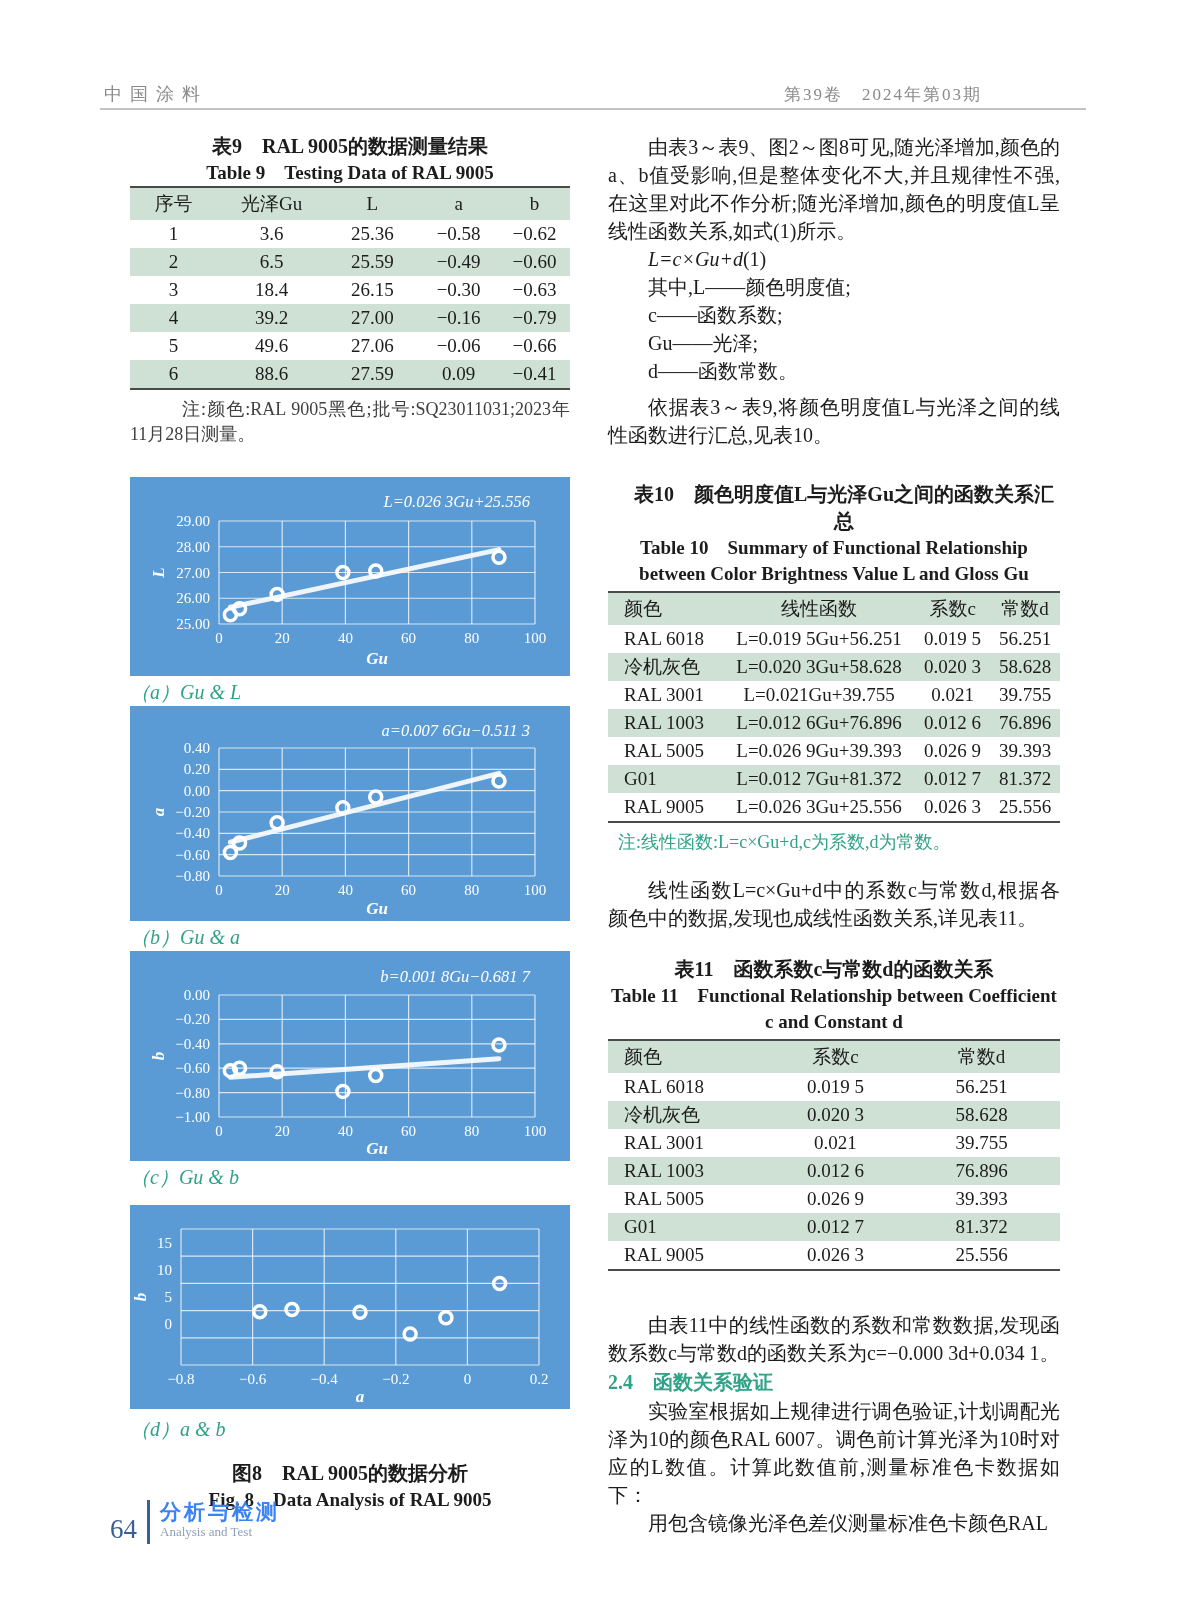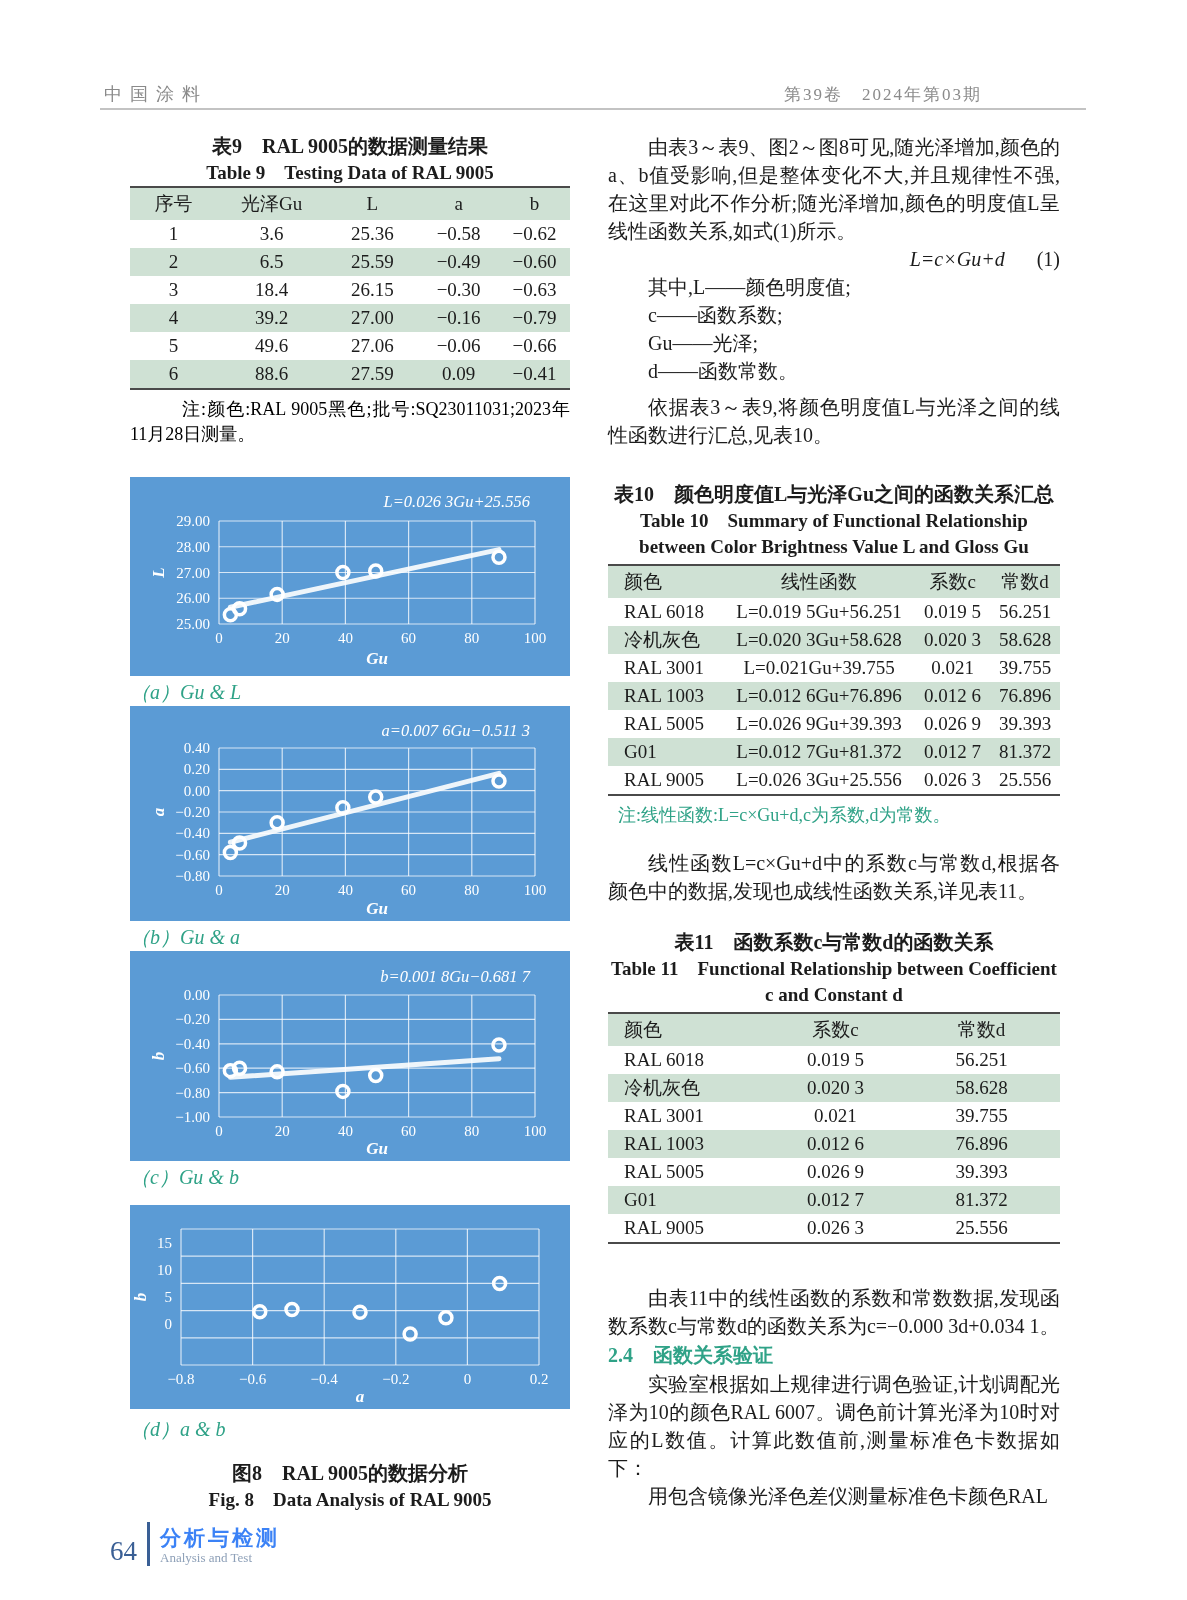--- a/index.html
+++ b/index.html
@@ -15,36 +15,36 @@
   
   .tbl-title-cn{text-align:center;font-weight:bold;font-size:20px;line-height:27px;}
   .tbl-title-en{text-align:center;font-weight:bold;font-size:19px;line-height:26px;}
   table.data{width:100%;border-collapse:collapse;font-size:19px;
              border-top:2px solid #4a4a4a;border-bottom:2px solid #4a4a4a;}
   table.data th{background:#cfe1d4;font-weight:normal;height:30px;text-align:center;}
   table.data td{height:28px;text-align:center;padding:0 2px;}
   table.data tr.alt{background:#cfe1d4;}
   table.t10 td:first-child,table.t10 th:first-child,
   table.t11 td:first-child,table.t11 th:first-child{text-align:left;padding-left:16px;}
-  .note{color:#000000;font-size:18px;line-height:25px;margin-top:7px;text-indent:52px;text-align:justify;}
+  .note{color:#404040;font-size:18px;line-height:25px;margin-top:7px;text-indent:52px;text-align:justify;}
   .note10{color:#2fa287;font-size:18px;line-height:24px;margin-top:7px;text-indent:10px;}
   
   .chart-box{background:#5b9bd5;width:440px;}
   .chart-cap{text-align:left;color:#2fa287;font-size:20px;font-style:italic;line-height:24px;margin-top:4px;}
   .fig-cap-cn{text-align:center;font-weight:bold;font-size:20px;line-height:28px;margin-top:18px;}
   .fig-cap-en{text-align:center;font-weight:bold;font-size:19px;line-height:26px;}
   
   .para{text-indent:2em;margin:0;}
-  .formula-row{display:flex;justify-content:flex-end;padding-left:2em;gap:32px;}
+  .formula-row{display:flex;justify-content:flex-start;padding-left:2em;}
   .formula{font-style:italic;}
   .def-line{padding-left:2em;}
   .sec-head{color:#2fa287;font-weight:bold;line-height:30px;}
   .sec-head .num{margin-right:20px;}
   
-  .footer{position:absolute;left:110px;top:1500px;display:flex;align-items:flex-end;margin-top:22px;}
+  .footer{position:absolute;left:110px;top:1500px;display:flex;align-items:flex-start;}
   .foot-page{font-size:27px;color:#3a5f95;margin-right:10px;align-self:flex-end;line-height:30px;}
   .foot-bar{width:3px;height:44px;background:#3a5f95;margin-right:10px;}
   .foot-cn{font-size:21px;font-weight:bold;color:#3b82f6;letter-spacing:3px;line-height:24px;}
   .foot-en{font-size:13px;color:#8ea0b8;line-height:16px;}
 </style>
 </head>
 <body>
 
 <div class="page">
 
@@ -271,21 +271,21 @@
       <span>(1)</span>
     </div>
     <div id="defs">
         <div class="def-line">其中,L——颜色明度值;</div>
         <div class="def-line">c——函数系数;</div>
         <div class="def-line">Gu——光泽;</div>
         <div class="def-line">d——函数常数。</div>
       </div>
     <p class="para" style="margin-top:8px">依据表3～表9,将颜色明度值L与光泽之间的线性函数进行汇总,见表10。</p>
 
-    <div class="tbl-title-cn" style="margin-top:32px;font-size:20px;">表10　颜色明度值L与光泽Gu之间的函数关系汇总</div>
+    <div class="tbl-title-cn" style="margin-top:32px;font-size:20px;margin-left:20px;">表10　颜色明度值L与光泽Gu之间的函数关系汇总</div>
     <div class="tbl-title-en">Table 10　Summary of Functional Relationship between Color Brightness Value L and Gloss Gu</div>
     <table class="data t10" style="margin-top:4px">
       <thead>
           <tr id="t10h">
             <th style="width: 108px;">颜色</th>
             <th style="width: 196px;">线性函数</th>
             <th style="width: 78px;">系数c</th>
             <th style="width: 70px;">常数d</th>
           </tr>
         </thead>

